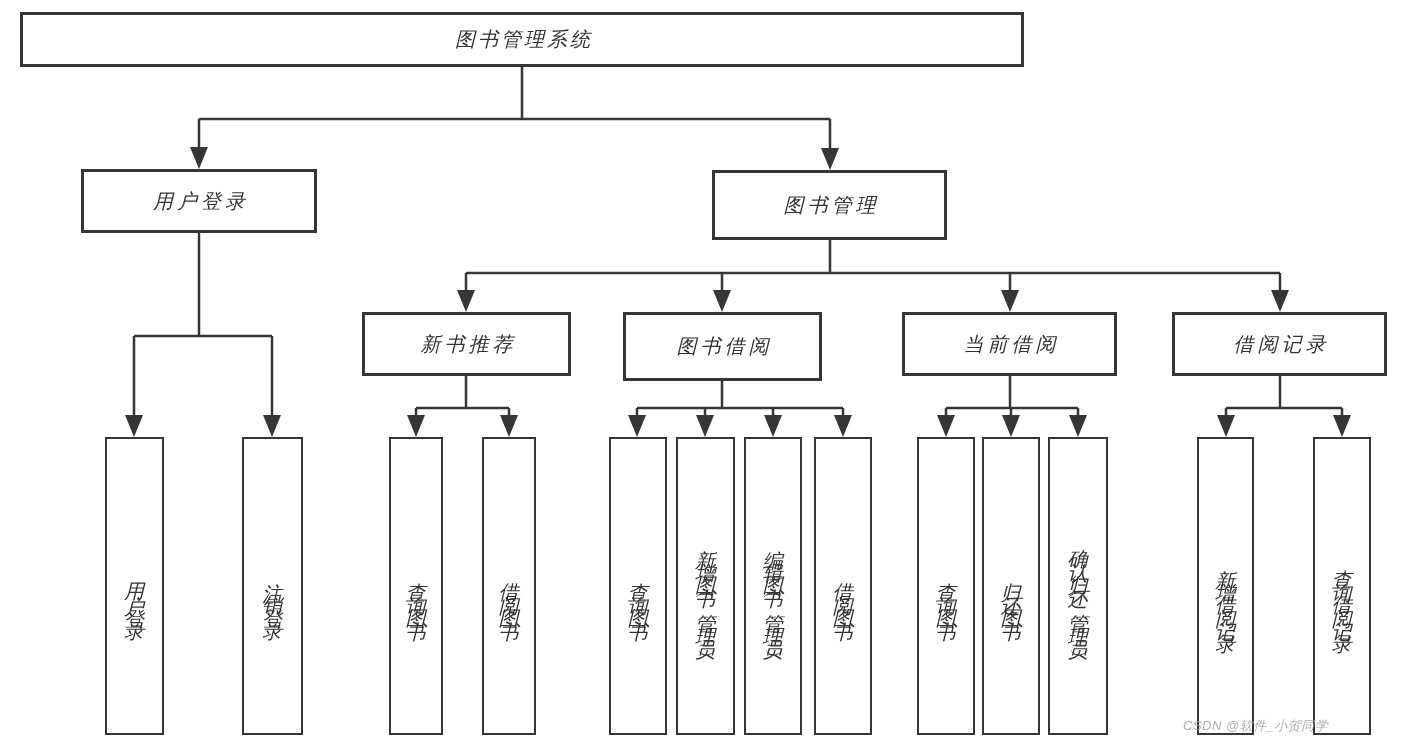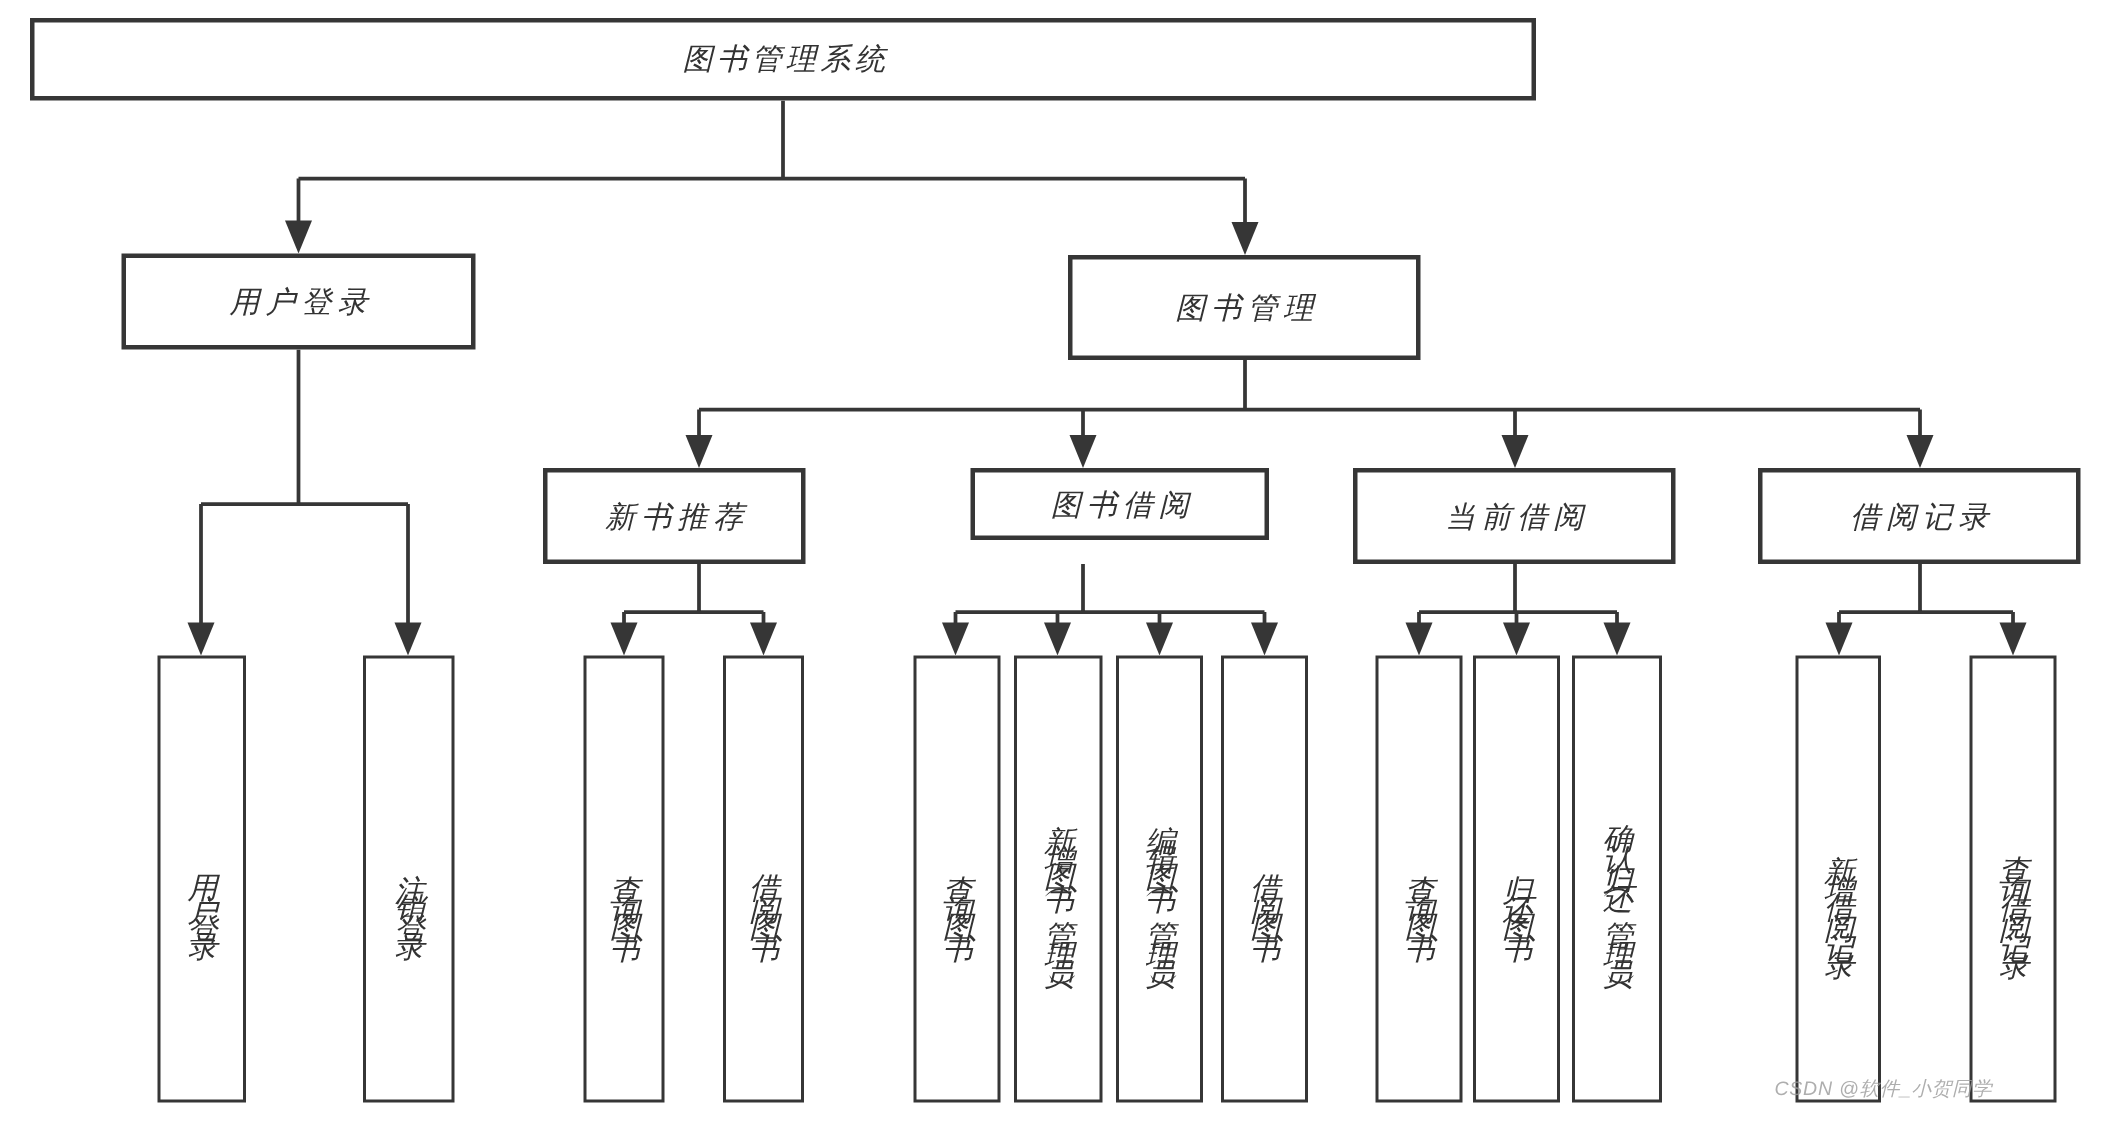--- a/index.html
+++ b/index.html
@@ -106,22 +106,22 @@
       <polygon points="1217,415 1235,415 1226,437"></polygon>
       <polygon points="1333,415 1351,415 1342,437"></polygon>
     </g>
   </svg>
 
   <div class="hbox" style="left:20px; top:12px; width:1004px; height:55px; letter-spacing:3px;">图书管理系统</div>
 
   <div class="hbox" style="left:81px; top:169px; width:236px; height:64px;">用户登录</div>
   <div class="hbox" style="left:712px; top:170px; width:235px; height:70px;">图书管理</div>
 
-  <div class="hbox" style="left:362px; top:312px; width:175px; height:64px;">新书推荐</div>
-  <div class="hbox" style="left:647px; top:312px; width:199px; height:48px;">图书借阅</div>
+  <div class="hbox" style="left:362px; top:312px; width:209px; height:64px;">新书推荐</div>
+  <div class="hbox" style="left:623px; top:312px; width:199px; height:69px;">图书借阅</div>
   <div class="hbox" style="left:902px; top:312px; width:215px; height:64px;">当前借阅</div>
   <div class="hbox" style="left:1172px; top:312px; width:215px; height:64px;">借阅记录</div>
 
   <div class="vbox" style="left:105px; top:437px; width:59px; height:298px;">用户登录</div>
   <div class="vbox" style="left:242px; top:437px; width:61px; height:298px;">注销登录</div>
 
   <div class="vbox" style="left:389px; top:437px; width:54px; height:298px;">查询图书</div>
   <div class="vbox" style="left:482px; top:437px; width:54px; height:298px;">借阅图书</div>
 
   <div class="vbox" style="left:609px; top:437px; width:58px; height:298px;">查询图书</div>

